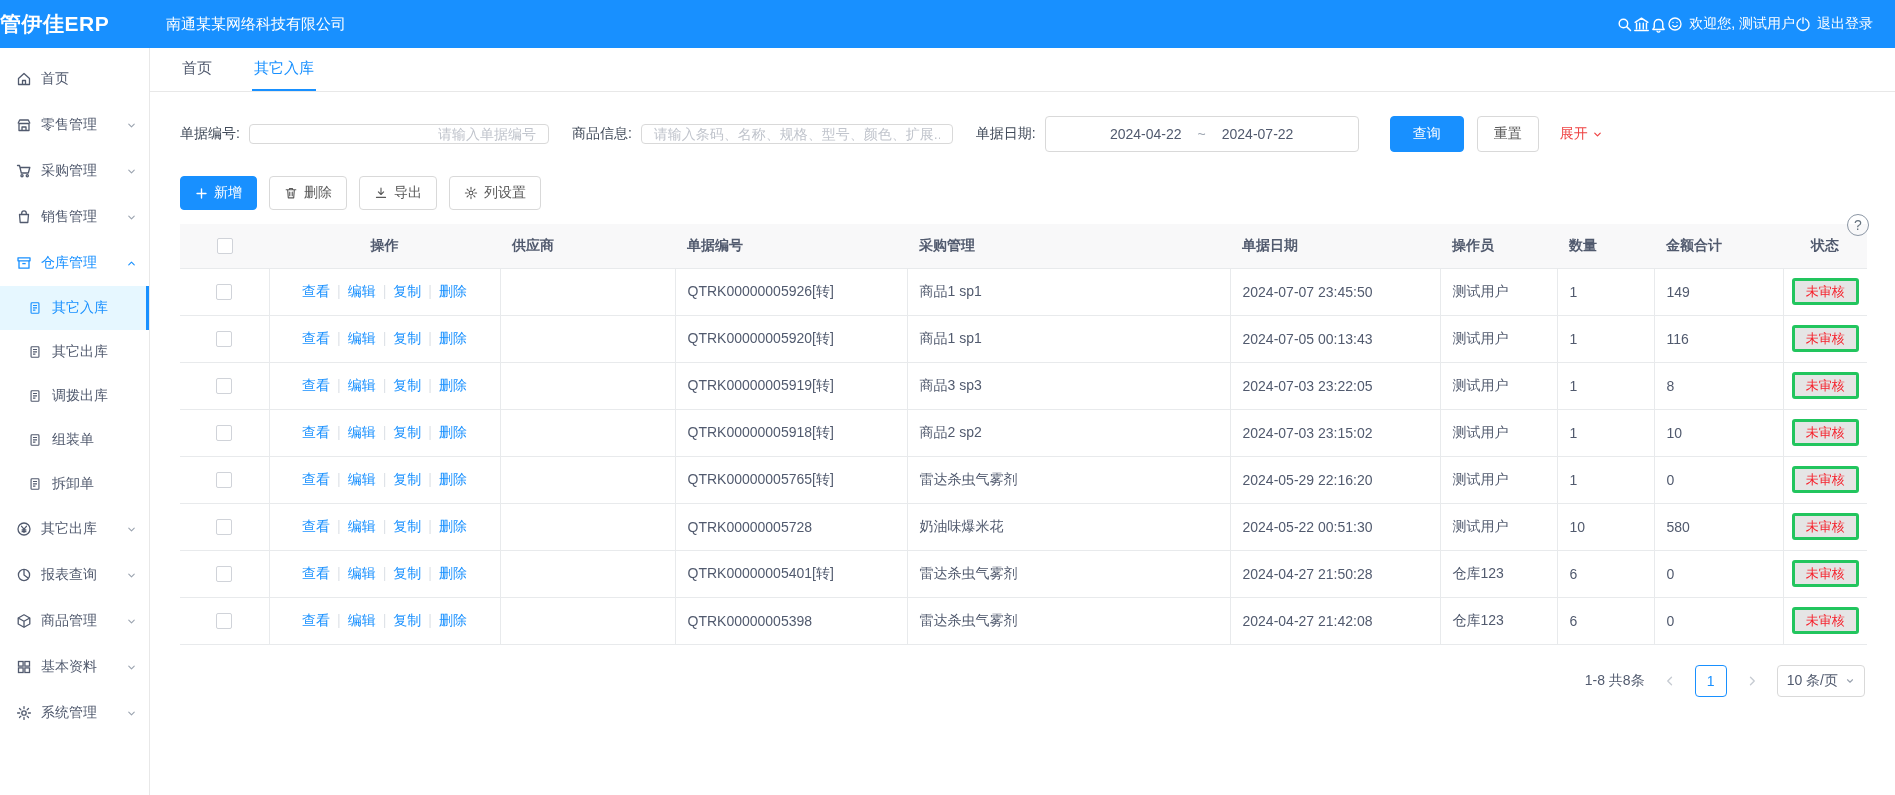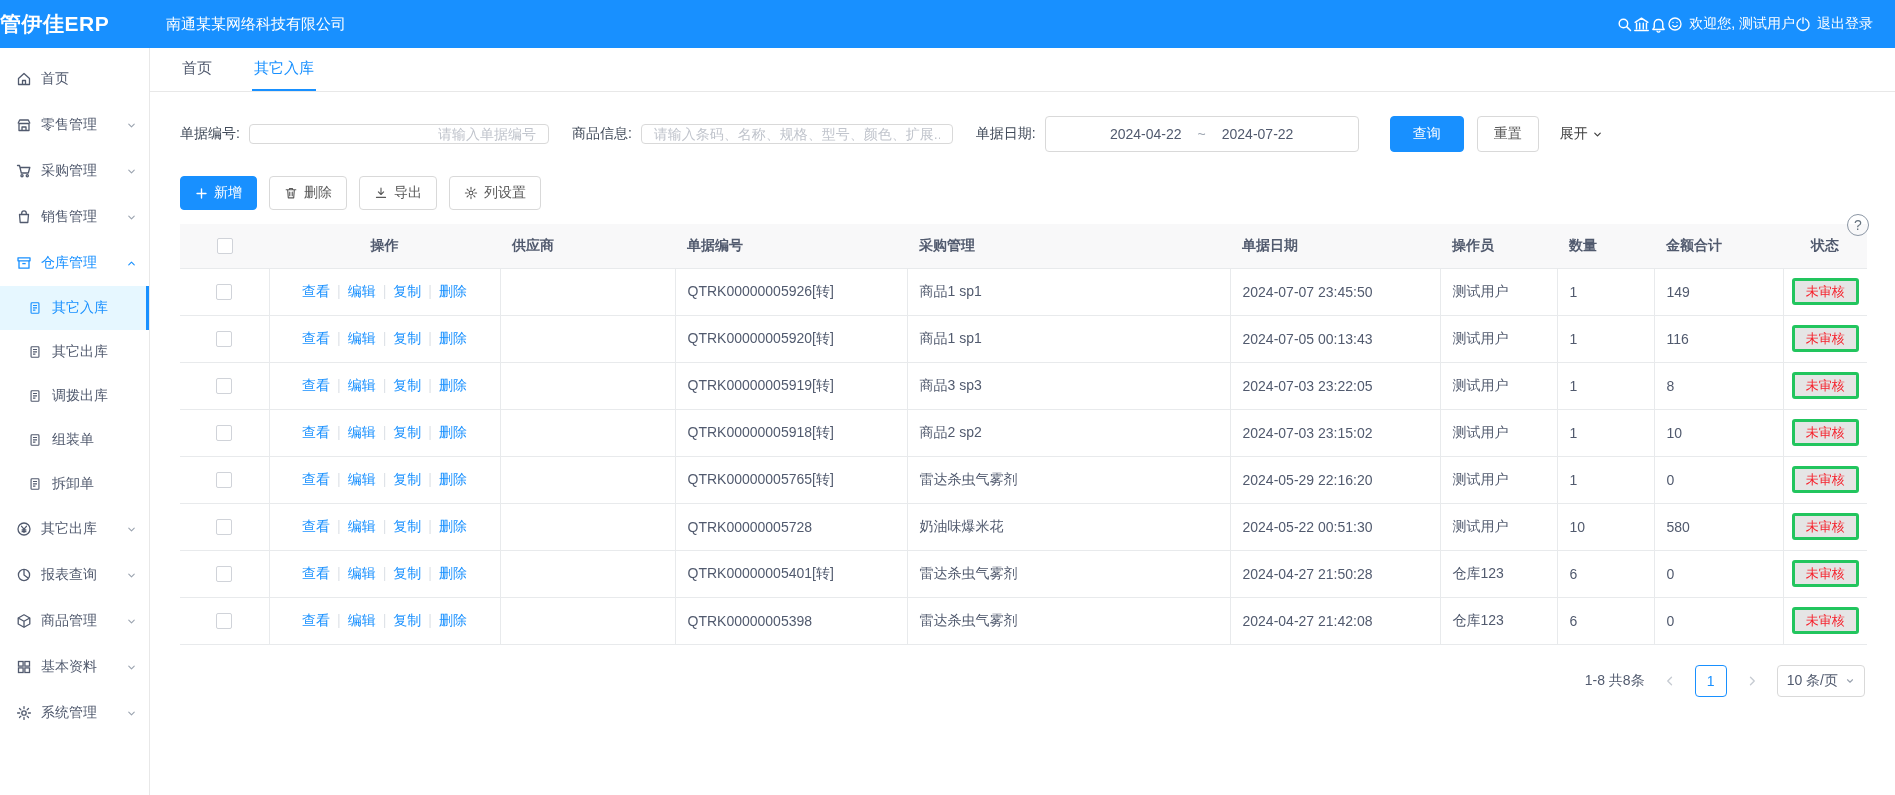--- a/index.html
+++ b/index.html
@@ -39,21 +39,21 @@
   .f-input { height:20px; border:1px solid #d9d9d9; border-radius:4px; padding:0 12px; font-size:14px; color:#404040; outline:none; font-family:inherit;text-align:right; }
   .f-input::placeholder { color:#c0c4cc; }
   .input-bill { width:300px; }
   .input-product { width:312px; }
   .date-range { width:314px; height:36px; border:1px solid #d9d9d9; border-radius:4px; display:flex; align-items:center; justify-content:center; gap:16px; color:#515a6e; cursor:pointer; }
   .date-sep { color:#9aa3af; }
   .btn { display:inline-flex; align-items:center; justify-content:center; gap:6px; border-radius:4px; cursor:pointer; font-size:14px; font-family:inherit; background:#fff; border:1px solid #d9d9d9; color:#595959; }
   .btn-primary { background:#1890ff; border-color:#1890ff; color:#fff; }
   .btn-search { height:36px; padding:0 22px; margin-left:22px; }
   .btn-reset { height:36px; padding:0 16px; margin-left:4px; }
-  .expand-link { display:inline-flex; align-items:center; gap:4px; color:#404040; cursor:pointer; margin-left:12px; }
+  .expand-link { display:inline-flex; align-items:center; gap:4px; color:#ef4444; cursor:pointer; margin-left:12px; }
 
   
   .toolbar { display:flex; align-items:center; gap:12px; padding:18px 28px 14px 30px; }
   .btn-tool { height:34px; padding:0 14px; }
   .help { position:absolute; right:26px; top:166px; width:22px; height:22px; border:1px solid #8c97a5; border-radius:50%; display:flex; align-items:center; justify-content:center; color:#66737f; font-size:14px; cursor:pointer; }
 
   
   .tablewrap { padding:0 28px 0 30px; }
   table { width:100%; border-collapse:collapse; table-layout:fixed; }
   thead th { background:#f8f8f9; height:44px; font-weight:bold; color:#515a6e; font-size:14px; text-align:left; padding:0 12px; border-bottom:1px solid #e8eaec; }

